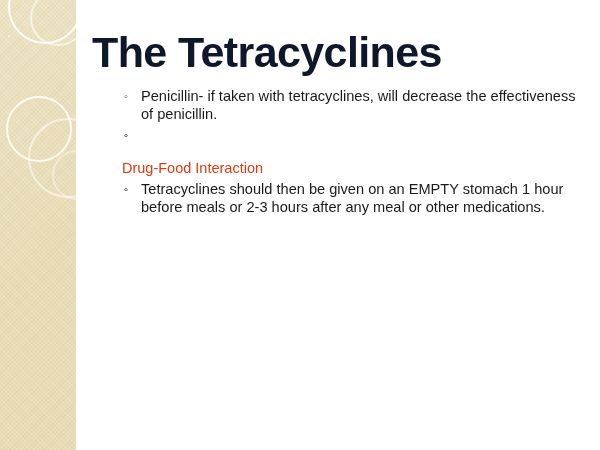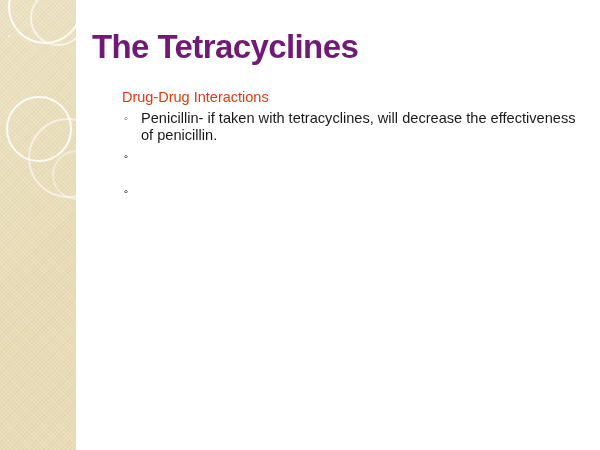--- a/index.html
+++ b/index.html
@@ -67,22 +67,22 @@
   .ring-b { left: 30px; top: -10px; width: 52px;  height: 52px; border-color: rgba(255,255,255,0.6); }
   .ring-c { left: 6px;  top: 96px;  width: 62px;  height: 62px; }
   .ring-d { left: 28px; top: 118px; width: 76px;  height: 76px; border-color: rgba(255,255,255,0.55); }
   .ring-e { left: 52px; top: 150px; width: 46px;  height: 46px; border-color: rgba(255,255,255,0.4); }
 
   
   .title {
     position: absolute;
     left: 92px;
     top: 28px;
-    color: #701a75;
-    font-size: 33px;
+    color: #0f172a;
+    font-size: 43px;
     font-weight: bold;
     letter-spacing: -0.6px;
     white-space: nowrap;
   }
   
   .content {
     position: absolute;
     left: 122px;
     top: 88px;
     width: 462px;
@@ -132,42 +132,43 @@
     <div class="ring ring-d"></div>
     <div class="ring ring-e"></div>
   </div>
   <div class="band-edge"></div>
 
   <div class="title">The Tetracyclines</div>
 
   <div class="content">
 
     <div>
-      <p class="section-head">Drug-Drug Interactions</p>
       <ul class="bullets">
         <li class="bullet">
           <span class="marker">◦</span>
           <span>Penicillin-  if taken with tetracyclines, will decrease the effectiveness of penicillin.</span>
         </li>
         <li class="bullet">
           <span class="marker">◦</span>
         </li>
         <li class="bullet">
           <span class="marker">◦</span>
         </li>
       </ul>
     </div>
 
     <div class="gap"></div>
 
     <div>
+      <p class="section-head">Drug-Food Interaction</p>
       <ul class="bullets">
         <li class="bullet">
           <span class="marker">◦</span>
         </li>
         <li class="bullet">
           <span class="marker">◦</span>
+          <span>Tetracyclines should then be given on an EMPTY stomach 1 hour before meals or 2-3 hours after any meal or other medications.</span>
         </li>
       </ul>
     </div>
 
   </div>
 </div>
 
 </body></html>

